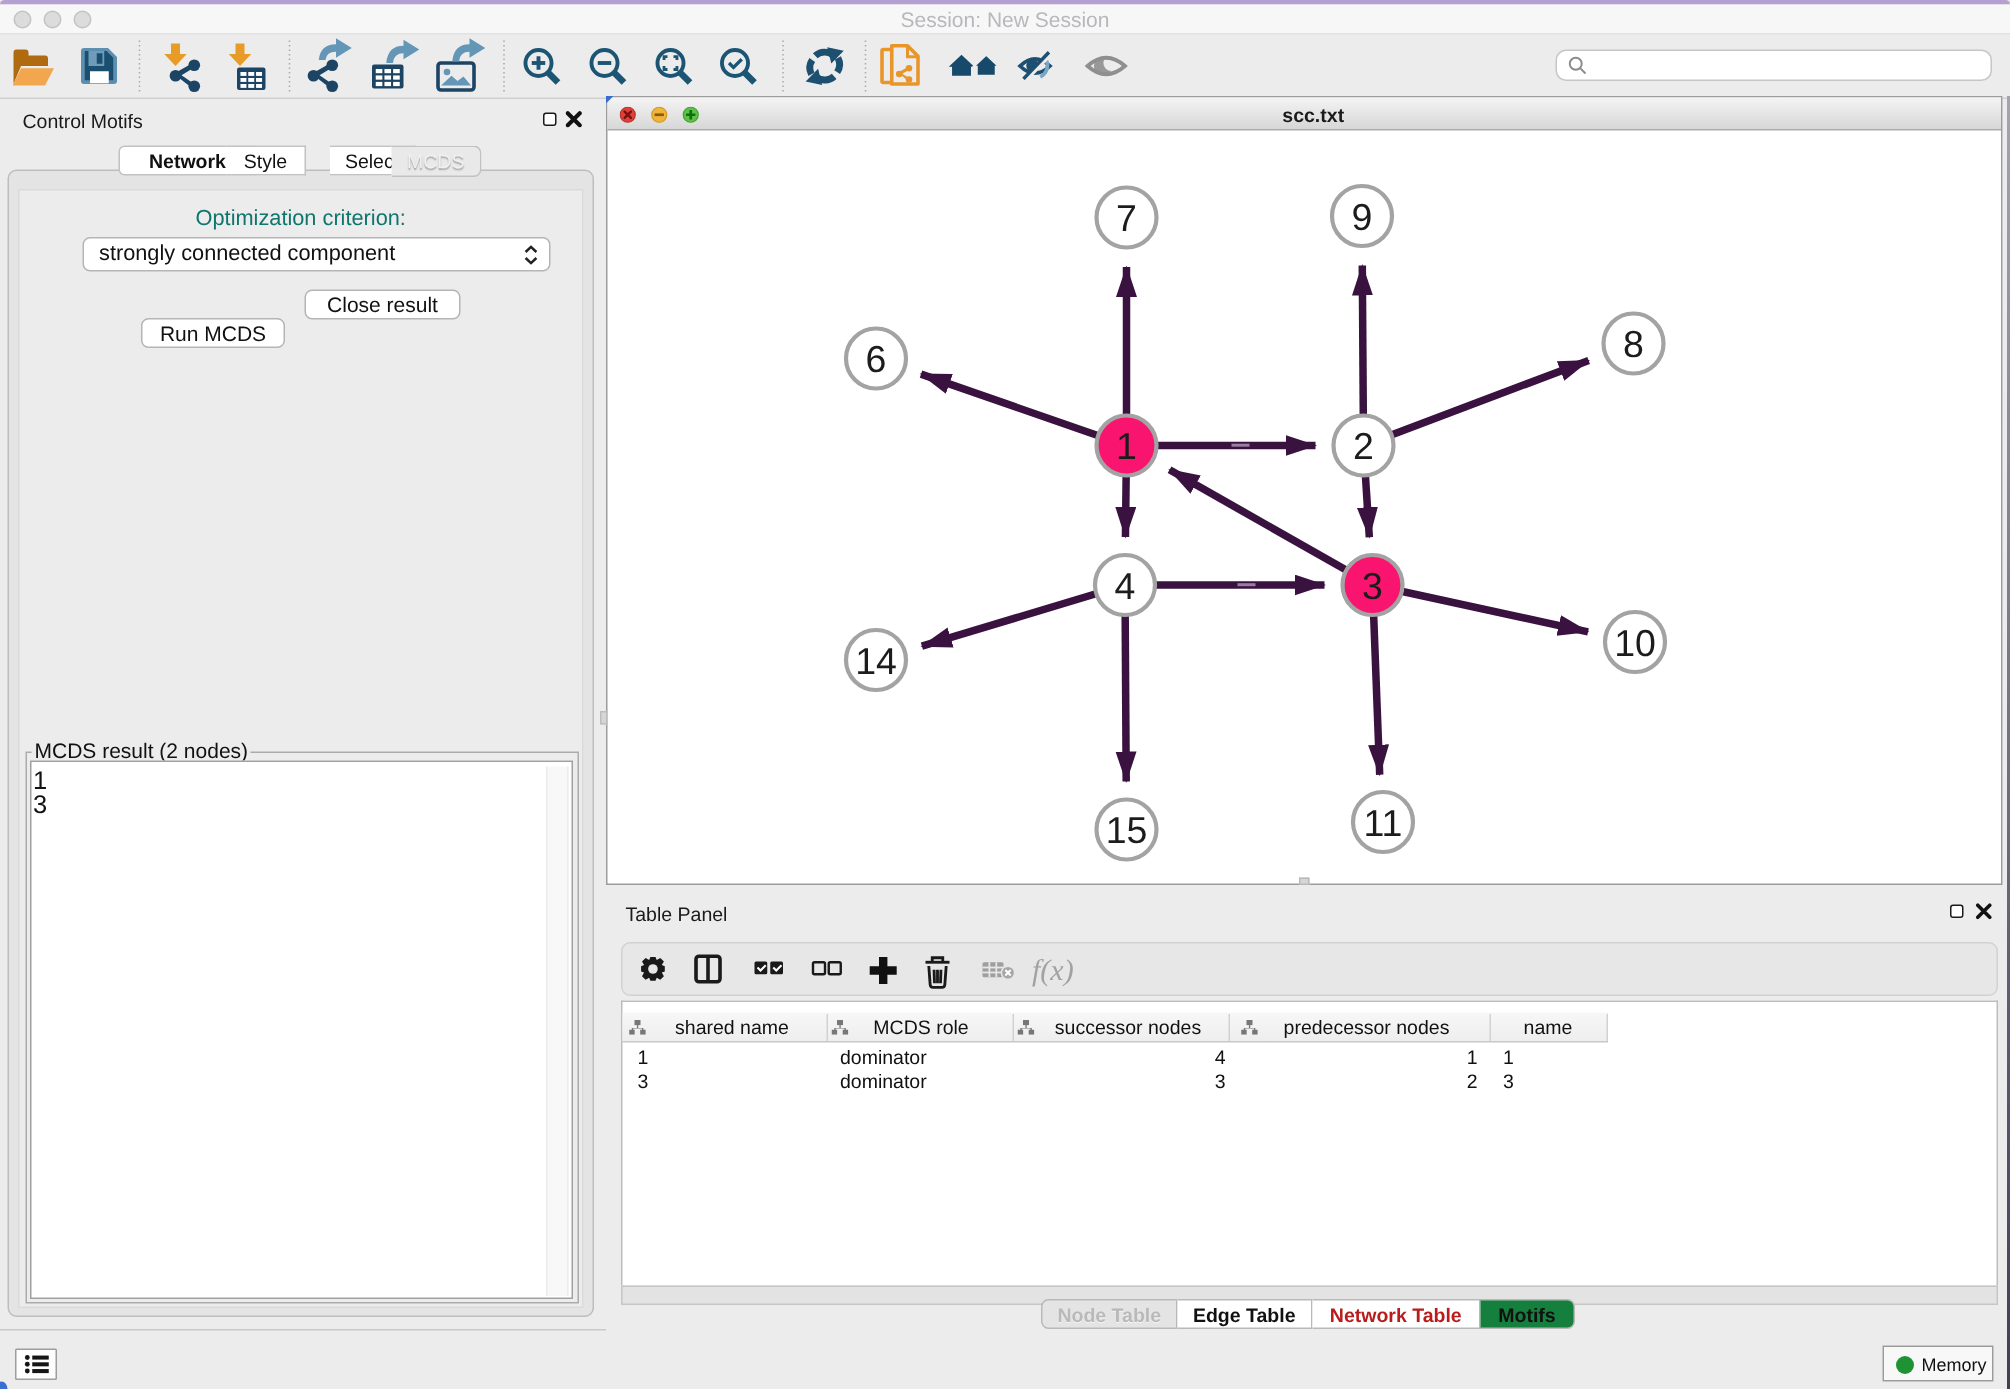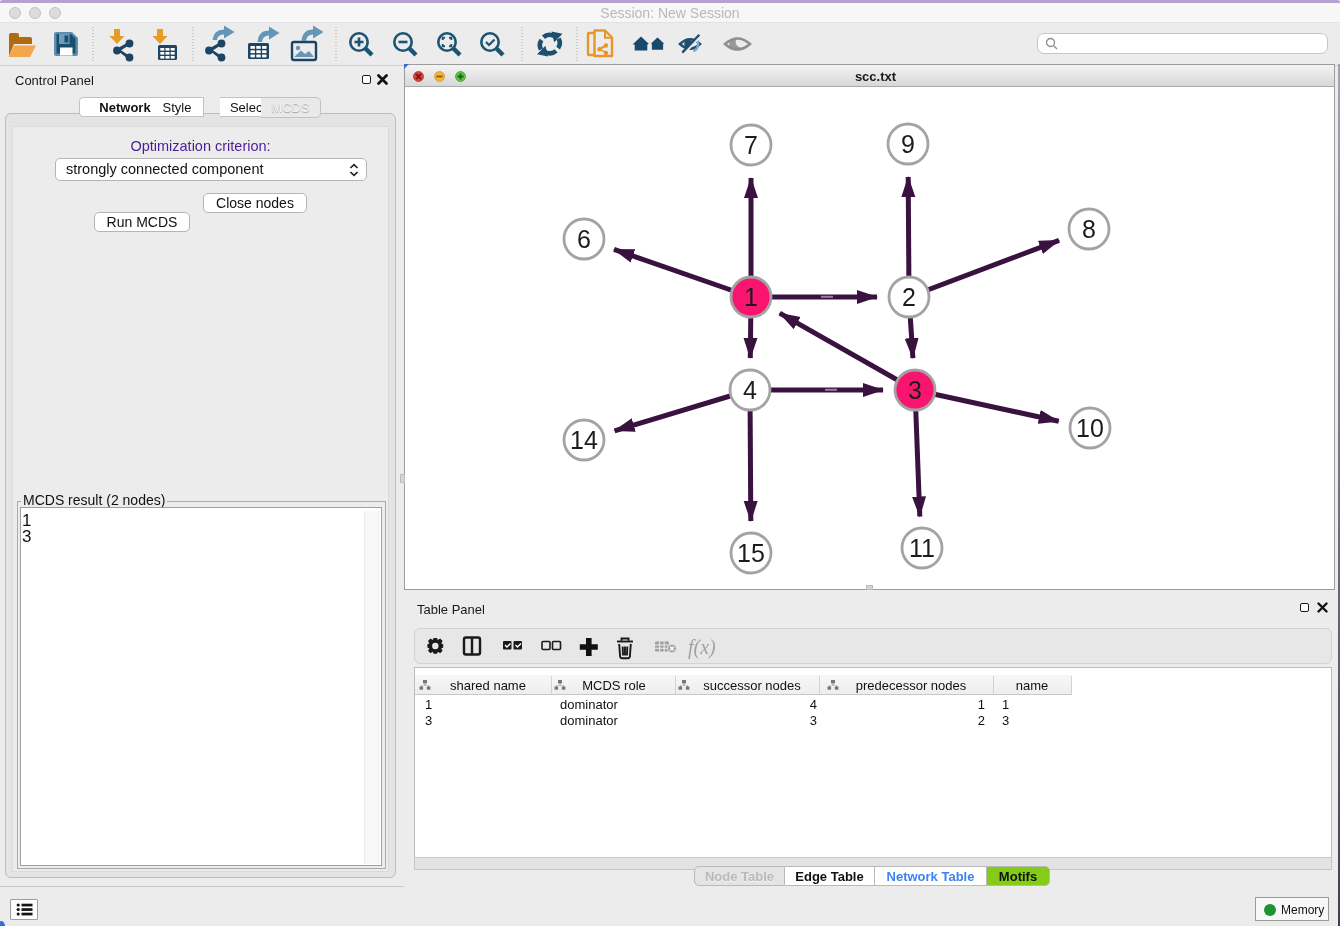--- a/index.html
+++ b/index.html
@@ -152,43 +152,43 @@
 </svg>
 
 <div class="abs" style="left:1037px;top:33px;width:291px;height:21px;background:#fff;border:1px solid #c6c6c6;border-radius:7px;">
   <svg width="14" height="14" style="position:absolute;left:7px;top:3px;" viewBox="0 0 14 14">
       <circle cx="5.5" cy="5.5" r="4" fill="none" stroke="#8a8a8a" stroke-width="1.3"></circle>
       <line x1="8.6" y1="8.6" x2="12" y2="12" stroke="#8a8a8a" stroke-width="1.3"></line>
     </svg>
 </div>
 
 <div class="abs" style="left:0;top:66px;width:401px;height:822px;background:#ececec;"></div>
-<div class="abs" style="left:15px;top:73px;font-size:13px;color:#1a1a1a;">Control Panel</div>
+<div class="abs" style="left:15px;top:73px;font-size:13px;color:#1a1a1a;">Control Motifs</div>
 <div class="abs" style="left:362px;top:75px;width:9px;height:9px;border:1.5px solid #1a1a1a;border-radius:2px;background:#fff;"></div>
 <svg class="abs" style="left:377px;top:74px;" width="11" height="11" viewBox="0 0 11 11">
     <path d="M1.5 1.5 L9.5 9.5 M9.5 1.5 L1.5 9.5" stroke="#111" stroke-width="2.7" stroke-linecap="round"></path>
   </svg>
 
 <div class="abs" style="left:5px;top:113px;width:391px;height:765px;background:#e4e4e4;border:1px solid #bdbdbd;border-radius:6px;"></div>
 <div class="abs" style="left:12px;top:126px;width:377px;height:746px;background:#ececec;border:1px solid #dadada;"></div>
 
 <div class="abs" style="left:79px;top:97px;width:92px;height:20px;background:#fff;border:1px solid #c2c2c2;border-radius:4px 0 0 4px;font-size:13px;text-align:center;line-height:19px;color:#111;font-weight:bold;">Network</div>
 <div class="abs" style="left:151px;top:97px;width:53px;height:20px;background:#fff;border:1px solid #c2c2c2;border-left:none;font-size:13px;text-align:center;line-height:19px;color:#111;">Style</div>
 <div class="abs" style="left:220px;top:97px;width:57px;height:20px;background:#fff;border:1px solid #c2c2c2;border-left:none;font-size:13px;text-align:center;line-height:19px;color:#111;">Select</div>
 <div class="abs" style="left:261px;top:97px;width:60px;height:21px;background:#e9e9e9;border:1px solid #c2c2c2;border-left:none;border-radius:0 5px 5px 0;font-size:13px;text-align:center;line-height:19px;color:#f0f0f0;text-shadow:0 1px 1px #a2a2a2;">MCDS</div>
 
-<div class="abs" style="left:0;top:138px;width:401px;text-align:center;font-size:14.5px;color:#4c1d95;">Optimization criterion:</div>
+<div class="abs" style="left:0;top:138px;width:401px;text-align:center;font-size:14.5px;color:#0f766e;">Optimization criterion:</div>
 <div class="abs" style="left:55px;top:158px;width:312px;height:23px;background:#fff;border:1px solid #b5b5b5;border-radius:5px;font-size:14.5px;color:#111;line-height:21px;padding-left:10px;">strongly connected component
   <svg width="10" height="14" style="position:absolute;right:7px;top:4px;" viewBox="0 0 10 14">
       <path d="M1.4 5 L5 1.6 L8.6 5" fill="none" stroke="#222" stroke-width="1.7"></path>
       <path d="M1.4 9 L5 12.4 L8.6 9" fill="none" stroke="#222" stroke-width="1.7"></path>
     </svg>
 </div>
 <div class="abs" style="left:94px;top:193px;width:96px;height:20px;background:#fff;border:1px solid #b5b5b5;border-radius:5px;font-size:14px;text-align:center;line-height:18px;color:#111;margin-top:19px;">Run MCDS</div>
-<div class="abs" style="left:203px;top:193px;width:104px;height:20px;background:#fff;border:1px solid #b5b5b5;border-radius:5px;font-size:14px;text-align:center;line-height:18px;color:#111;">Close nodes</div>
+<div class="abs" style="left:203px;top:193px;width:104px;height:20px;background:#fff;border:1px solid #b5b5b5;border-radius:5px;font-size:14px;text-align:center;line-height:18px;color:#111;">Close result</div>
 
 <div class="abs" style="left:17px;top:501px;width:369px;height:368px;border:1px solid #ababab;"></div>
 <div class="abs" style="left:21px;top:493px;background:#ececec;font-size:14px;line-height:14px;color:#111;padding:0 2px;">MCDS result (2 nodes)</div>
 <div class="abs" style="left:20px;top:507px;width:362px;height:359px;background:#fff;border:1px solid #a0a0a0;"></div>
 <div class="abs" style="left:364px;top:511px;width:15px;height:353px;background:#f8f8f8;border-left:1px solid #ececec;border-right:1px solid #ececec;"></div>
 <div class="abs" style="left:22px;top:513px;font-size:17px;color:#111;line-height:16px;">1<br>3</div>
 
 <div class="abs" style="left:0;top:886px;width:1340px;height:40px;background:#ececec;border-top:1px solid #c9c9c9;"></div>
 <div class="abs" style="left:10px;top:899px;width:28px;height:21px;background:#fdfdfd;border:1px solid #9e9e9e;border-radius:1px;">
   <svg width="17" height="13" style="position:absolute;left:5px;top:3px;" viewBox="0 0 17 13">
@@ -377,18 +377,18 @@
 <div class="abs" style="left:415px;top:712px;width:917px;height:16px;font-size:13px;color:#111;">
   <span class="abs" style="left:10px;top:1px;">3</span>
   <span class="abs" style="left:145px;top:1px;">dominator</span>
   <span class="abs" style="left:260px;top:1px;width:142px;text-align:right;">3</span>
   <span class="abs" style="left:413px;top:1px;width:157px;text-align:right;">2</span>
   <span class="abs" style="left:587px;top:1px;">3</span>
 </div>
 
 <div class="abs" style="left:694px;top:866px;width:91px;height:20px;background:#e4e4e4;border:1px solid #b9b9b9;border-radius:5px 0 0 5px;font-size:13px;font-weight:bold;text-align:center;line-height:19px;color:#b9b9b9;text-shadow:0 1px 0 #f5f5f5;">Node Table</div>
 <div class="abs" style="left:785px;top:866px;width:90px;height:20px;background:#fff;border:1px solid #b9b9b9;border-left:none;font-size:13px;font-weight:bold;text-align:center;line-height:19px;color:#111;">Edge Table</div>
-<div class="abs" style="left:875px;top:866px;width:112px;height:20px;background:#fff;border:1px solid #b9b9b9;border-left:none;font-size:13px;font-weight:bold;text-align:center;line-height:19px;color:#3b82f6;">Network Table</div>
-<div class="abs" style="left:987px;top:866px;width:63px;height:20px;background:#84cc16;border:1px solid #b9b9b9;border-left:none;border-radius:0 5px 5px 0;font-size:13px;font-weight:bold;text-align:center;line-height:19px;color:#111;">Motifs</div>
+<div class="abs" style="left:875px;top:866px;width:112px;height:20px;background:#fff;border:1px solid #b9b9b9;border-left:none;font-size:13px;font-weight:bold;text-align:center;line-height:19px;color:#b91c1c;">Network Table</div>
+<div class="abs" style="left:987px;top:866px;width:63px;height:20px;background:#15803d;border:1px solid #b9b9b9;border-left:none;border-radius:0 5px 5px 0;font-size:13px;font-weight:bold;text-align:center;line-height:19px;color:#111;">Motifs</div>
 
 <div class="abs" style="left:-3px;top:921px;width:8px;height:10px;border-radius:50%;background:#3a6ed2;"></div>
 
 <div class="abs" style="left:1338px;top:64px;width:2px;height:862px;background:linear-gradient(#a8a1b6,#3f3f55);"></div>
 
 </body></html>

